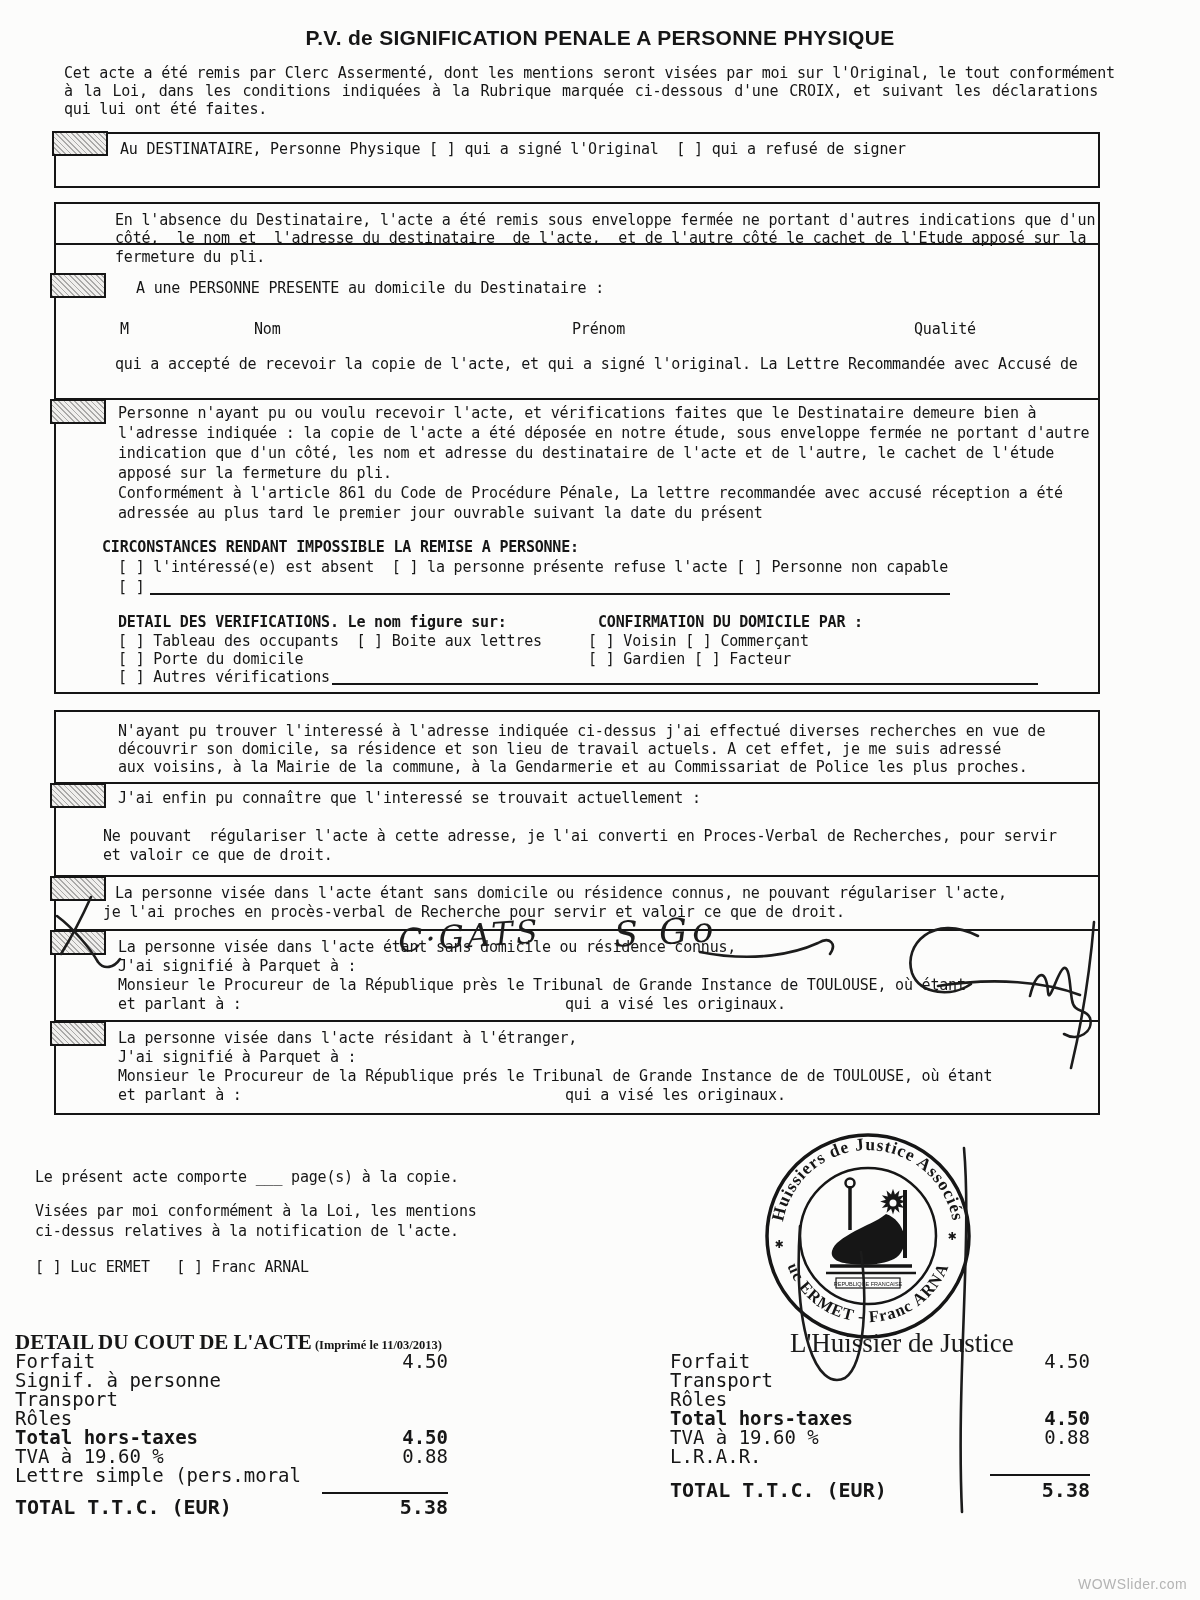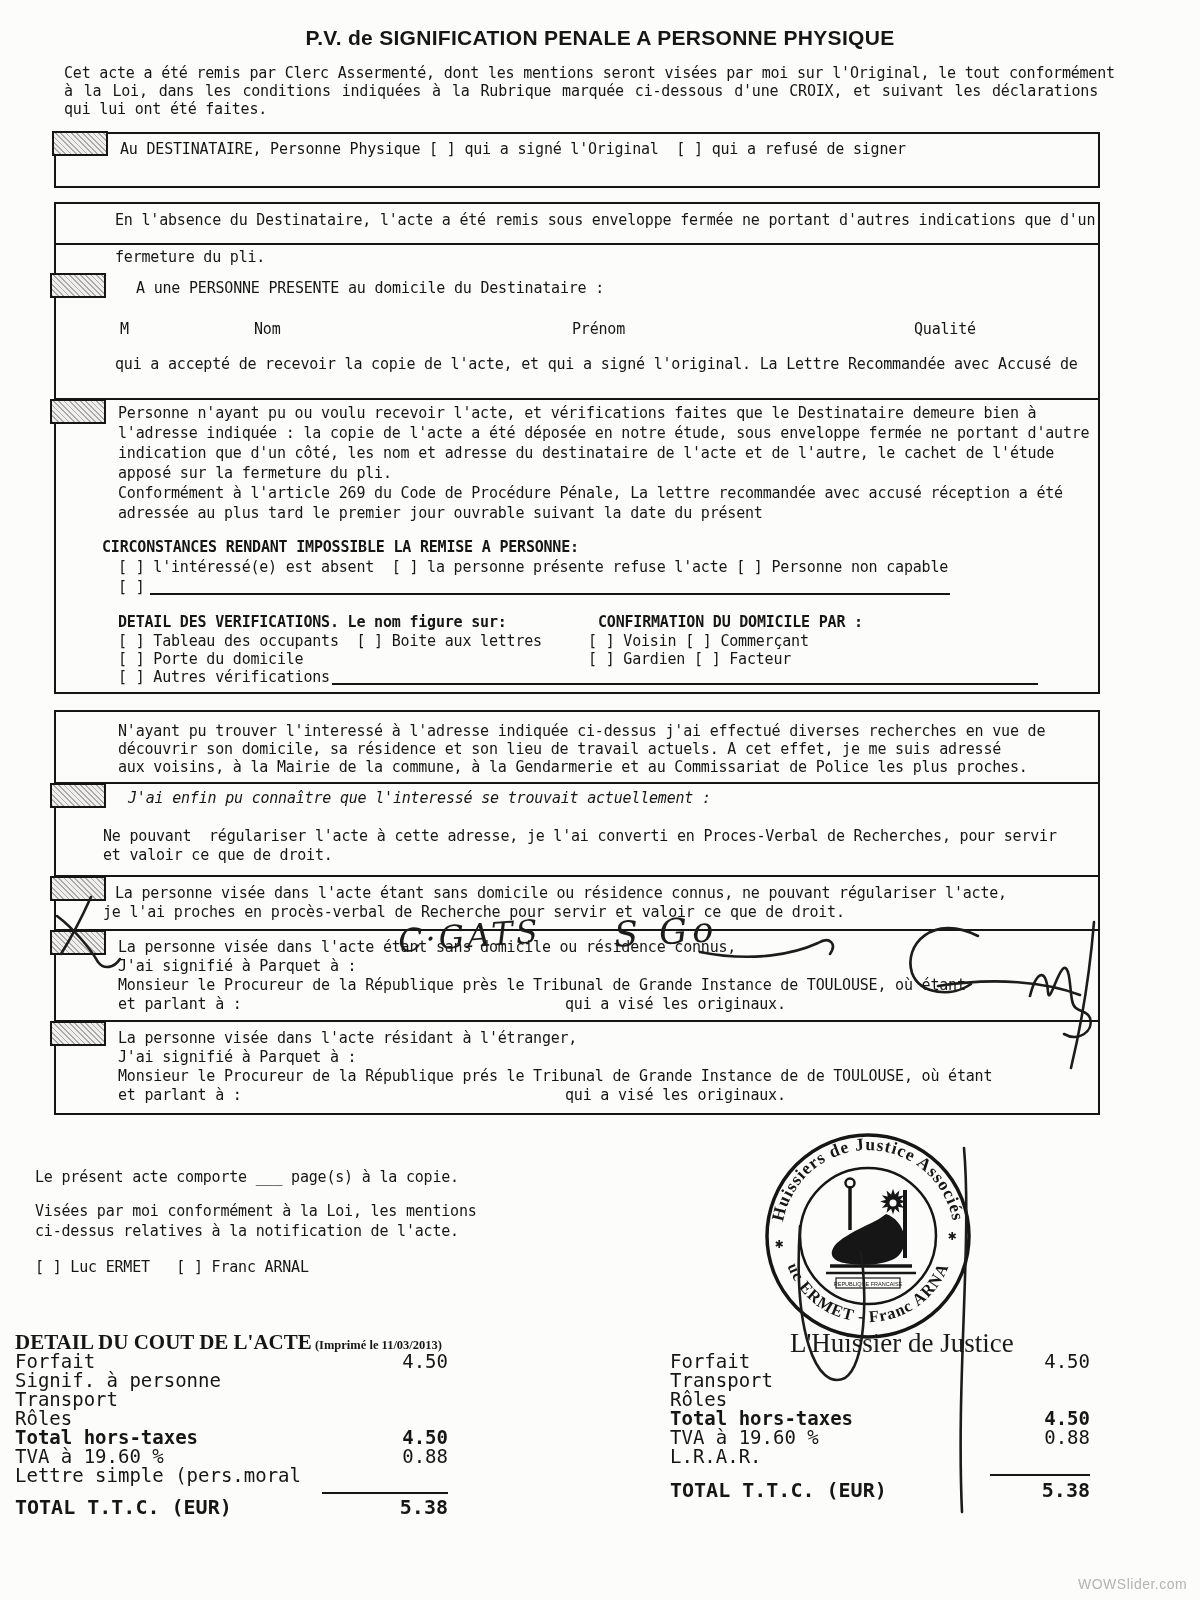--- a/index.html
+++ b/index.html
@@ -36,40 +36,41 @@
   <div class="line jline" style="left:64px;top:64px;">Cet acte a été remis par Clerc Assermenté, dont les mentions seront visées par moi sur l'Original, le tout conformément</div>
   <div class="line jline" style="left:64px;top:82px;">à la Loi, dans les conditions indiquées à la Rubrique marquée ci-dessous d'une CROIX, et suivant les déclarations</div>
   <div class="line" style="left:64px;top:100px;">qui lui ont été faites.</div>
 
   <div class="box" style="left:54px;top:132px;width:1042px;height:52px;"></div>
   <div class="chk" style="left:52px;top:131px;"></div>
   <div class="line" style="left:120px;top:140px;">Au DESTINATAIRE, Personne Physique [ ] qui a signé l'Original  [ ] qui a refusé de signer</div>
 
   <div class="box" style="left:54px;top:202px;width:1042px;height:488px;"></div>
   <div class="line" style="left:115px;top:211px;">En l'absence du Destinataire, l'acte a été remis sous enveloppe fermée ne portant d'autres indications que d'un</div>
+  <div class="line" style="left:115px;top:229px;">côté,  le nom et  l'adresse du destinataire  de l'acte,  et de l'autre côté le cachet de l'Etude apposé sur la</div>
   <div class="hline" style="left:54px;top:243px;width:1044px;"></div>
   <div class="line" style="left:115px;top:248px;">fermeture du pli.</div>
 
   <div class="chk" style="left:50px;top:273px;"></div>
   <div class="line" style="left:136px;top:279px;">A une PERSONNE PRESENTE au domicile du Destinataire :</div>
 
   <div class="line" style="left:120px;top:320px;">M</div>
   <div class="line" style="left:254px;top:320px;">Nom</div>
   <div class="line" style="left:572px;top:320px;">Prénom</div>
   <div class="line" style="left:914px;top:320px;">Qualité</div>
 
   <div class="line" style="left:115px;top:355px;">qui a accepté de recevoir la copie de l'acte, et qui a signé l'original. La Lettre Recommandée avec Accusé de</div>
 
   <div class="hline" style="left:54px;top:398px;width:1044px;"></div>
   <div class="chk" style="left:50px;top:399px;"></div>
   <div class="line" style="left:118px;top:424px;">l'adresse indiquée : la copie de l'acte a été déposée en notre étude, sous enveloppe fermée ne portant d'autre</div>
   <div class="line" style="left:118px;top:404px;">Personne n'ayant pu ou voulu recevoir l'acte, et vérifications faites que le Destinataire demeure bien à</div>
   <div class="line" style="left:118px;top:444px;">indication que d'un côté, les nom et adresse du destinataire de l'acte et de l'autre, le cachet de l'étude</div>
   <div class="line" style="left:118px;top:464px;">apposé sur la fermeture du pli.</div>
-  <div class="line" style="left:118px;top:484px;">Conformément à l'article 269 du Code de Procédure Pénale, La lettre recommandée avec accusé réception a été</div>
+  <div class="line" style="left:118px;top:484px;">Conformément à l'article 861 du Code de Procédure Pénale, La lettre recommandée avec accusé réception a été</div>
   <div class="line" style="left:118px;top:504px;">adressée au plus tard le premier jour ouvrable suivant la date du présent</div>
 
   <div class="line caps" style="left:102px;top:538px;">CIRCONSTANCES RENDANT IMPOSSIBLE LA REMISE A PERSONNE:</div>
   <div class="line" style="left:118px;top:558px;">[ ] l'intéressé(e) est absent  [ ] la personne présente refuse l'acte [ ] Personne non capable</div>
   <div class="line" style="left:118px;top:578px;">[ ]</div>
   <div class="uline" style="left:150px;top:578px;width:800px;height:15px;"></div>
 
   <div class="line caps" style="left:118px;top:613px;">DETAIL DES VERIFICATIONS. Le nom figure sur:</div>
   <div class="line caps" style="left:598px;top:613px;">CONFIRMATION DU DOMICILE PAR :</div>
   <div class="line" style="left:118px;top:632px;">[ ] Tableau des occupants  [ ] Boite aux lettres</div>
@@ -79,21 +80,21 @@
   <div class="line" style="left:118px;top:668px;">[ ] Autres vérifications</div>
   <div class="uline" style="left:332px;top:668px;width:706px;height:15px;"></div>
 
   <div class="box" style="left:54px;top:710px;width:1042px;height:401px;"></div>
   <div class="line" style="left:118px;top:722px;">N'ayant pu trouver l'interessé à l'adresse indiquée ci-dessus j'ai effectué diverses recherches en vue de</div>
   <div class="line" style="left:118px;top:758px;">aux voisins, à la Mairie de la commune, à la Gendarmerie et au Commissariat de Police les plus proches.</div>
   <div class="line" style="left:118px;top:740px;">découvrir son domicile, sa résidence et son lieu de travail actuels. A cet effet, je me suis adressé</div>
 
   <div class="hline" style="left:54px;top:782px;width:1044px;"></div>
   <div class="chk" style="left:50px;top:783px;"></div>
-  <div class="line" style="left:128px;top:789px;font-style:italic;">J'ai enfin pu connaître que l'interessé se trouvait actuellement :</div>
+  <div class="line" style="left:118px;top:789px;">J'ai enfin pu connaître que l'interessé se trouvait actuellement :</div>
   <div class="line" style="left:103px;top:827px;">Ne pouvant  régulariser l'acte à cette adresse, je l'ai converti en Proces-Verbal de Recherches, pour servir</div>
   <div class="line" style="left:103px;top:846px;">et valoir ce que de droit.</div>
 
   <div class="hline" style="left:54px;top:875px;width:1044px;"></div>
   <div class="chk" style="left:50px;top:876px;"></div>
   <div class="line" style="left:115px;top:884px;">La personne visée dans l'acte étant sans domicile ou résidence connus, ne pouvant régulariser l'acte,</div>
   <div class="line" style="left:103px;top:903px;">je l'ai proches en procès-verbal de Recherche pour servir et valoir ce que de droit.</div>
 
   <div class="hline" style="left:54px;top:929px;width:1044px;"></div>
   <div class="chk" style="left:50px;top:930px;"></div>

